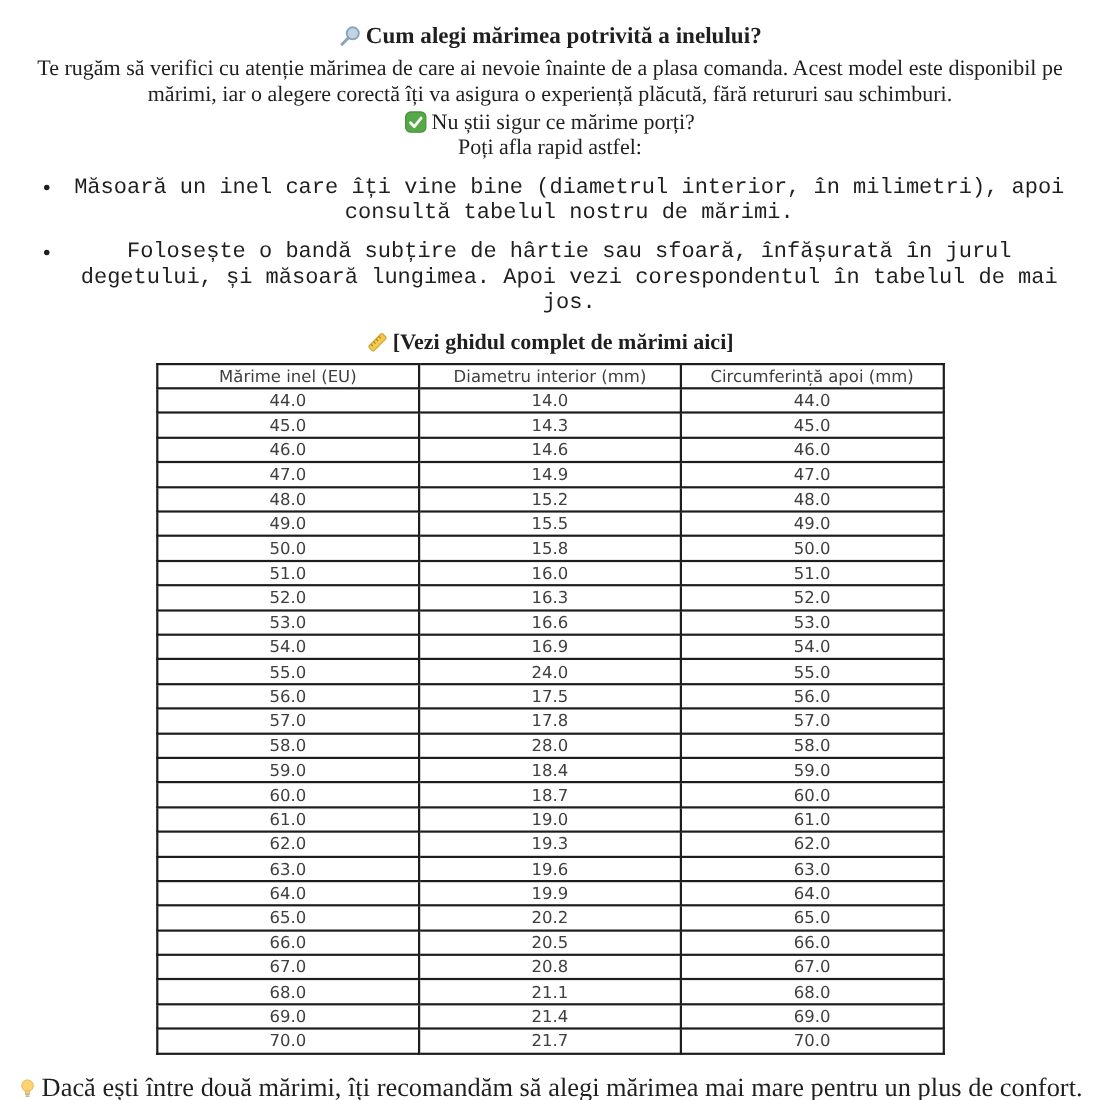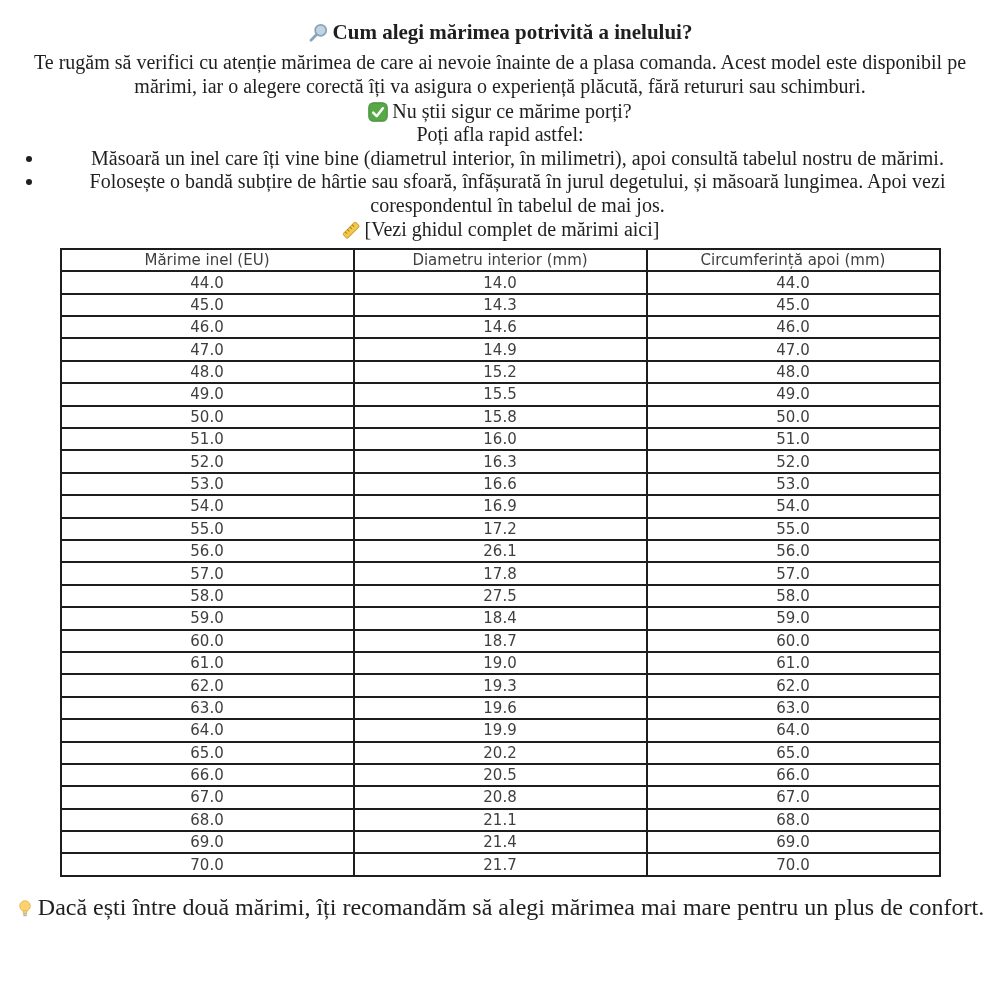--- a/index.html
+++ b/index.html
@@ -35,30 +35,31 @@
   ul.bullets {
     margin: 0;
     padding: 0 10px 0 45px;
     text-align: center;
   }
   ul.bullets li {
     font-size: 20px;
     line-height: 1.17;
     list-style: disc outside;
     text-align: center;
-    margin: 0;
+    margin: 12px;
+    font-family: Liberation Mono, monospace;
   }
   .guide-line {
     font-size: 20px;
-    font-weight: normal;
+    font-weight: bold;
     margin: 1px 0 7px 0;
   }
   .guide-link { cursor: pointer; }
   table.size-table {
-    width: 881px;
+    width: 717px;
     margin: 0 auto;
     border-collapse: collapse;
     font-family: "DejaVu Sans", "Liberation Sans", sans-serif;
     font-size: 15px;
     color: #3f3f3f;
     table-layout: fixed;
   }
   table.size-table th,
   table.size-table td {
     border: 2px solid #1d1d1d;
@@ -182,36 +183,36 @@
           <td>16.6</td>
           <td>53.0</td>
         </tr>
         <tr>
           <td>54.0</td>
           <td>16.9</td>
           <td>54.0</td>
         </tr>
         <tr>
           <td>55.0</td>
-          <td>17.2</td>
+          <td>24.0</td>
           <td>55.0</td>
         </tr>
         <tr>
           <td>56.0</td>
-          <td>26.1</td>
+          <td>17.5</td>
           <td>56.0</td>
         </tr>
         <tr>
           <td>57.0</td>
           <td>17.8</td>
           <td>57.0</td>
         </tr>
         <tr>
           <td>58.0</td>
-          <td>27.5</td>
+          <td>28.0</td>
           <td>58.0</td>
         </tr>
         <tr>
           <td>59.0</td>
           <td>18.4</td>
           <td>59.0</td>
         </tr>
         <tr>
           <td>60.0</td>
           <td>18.7</td>

